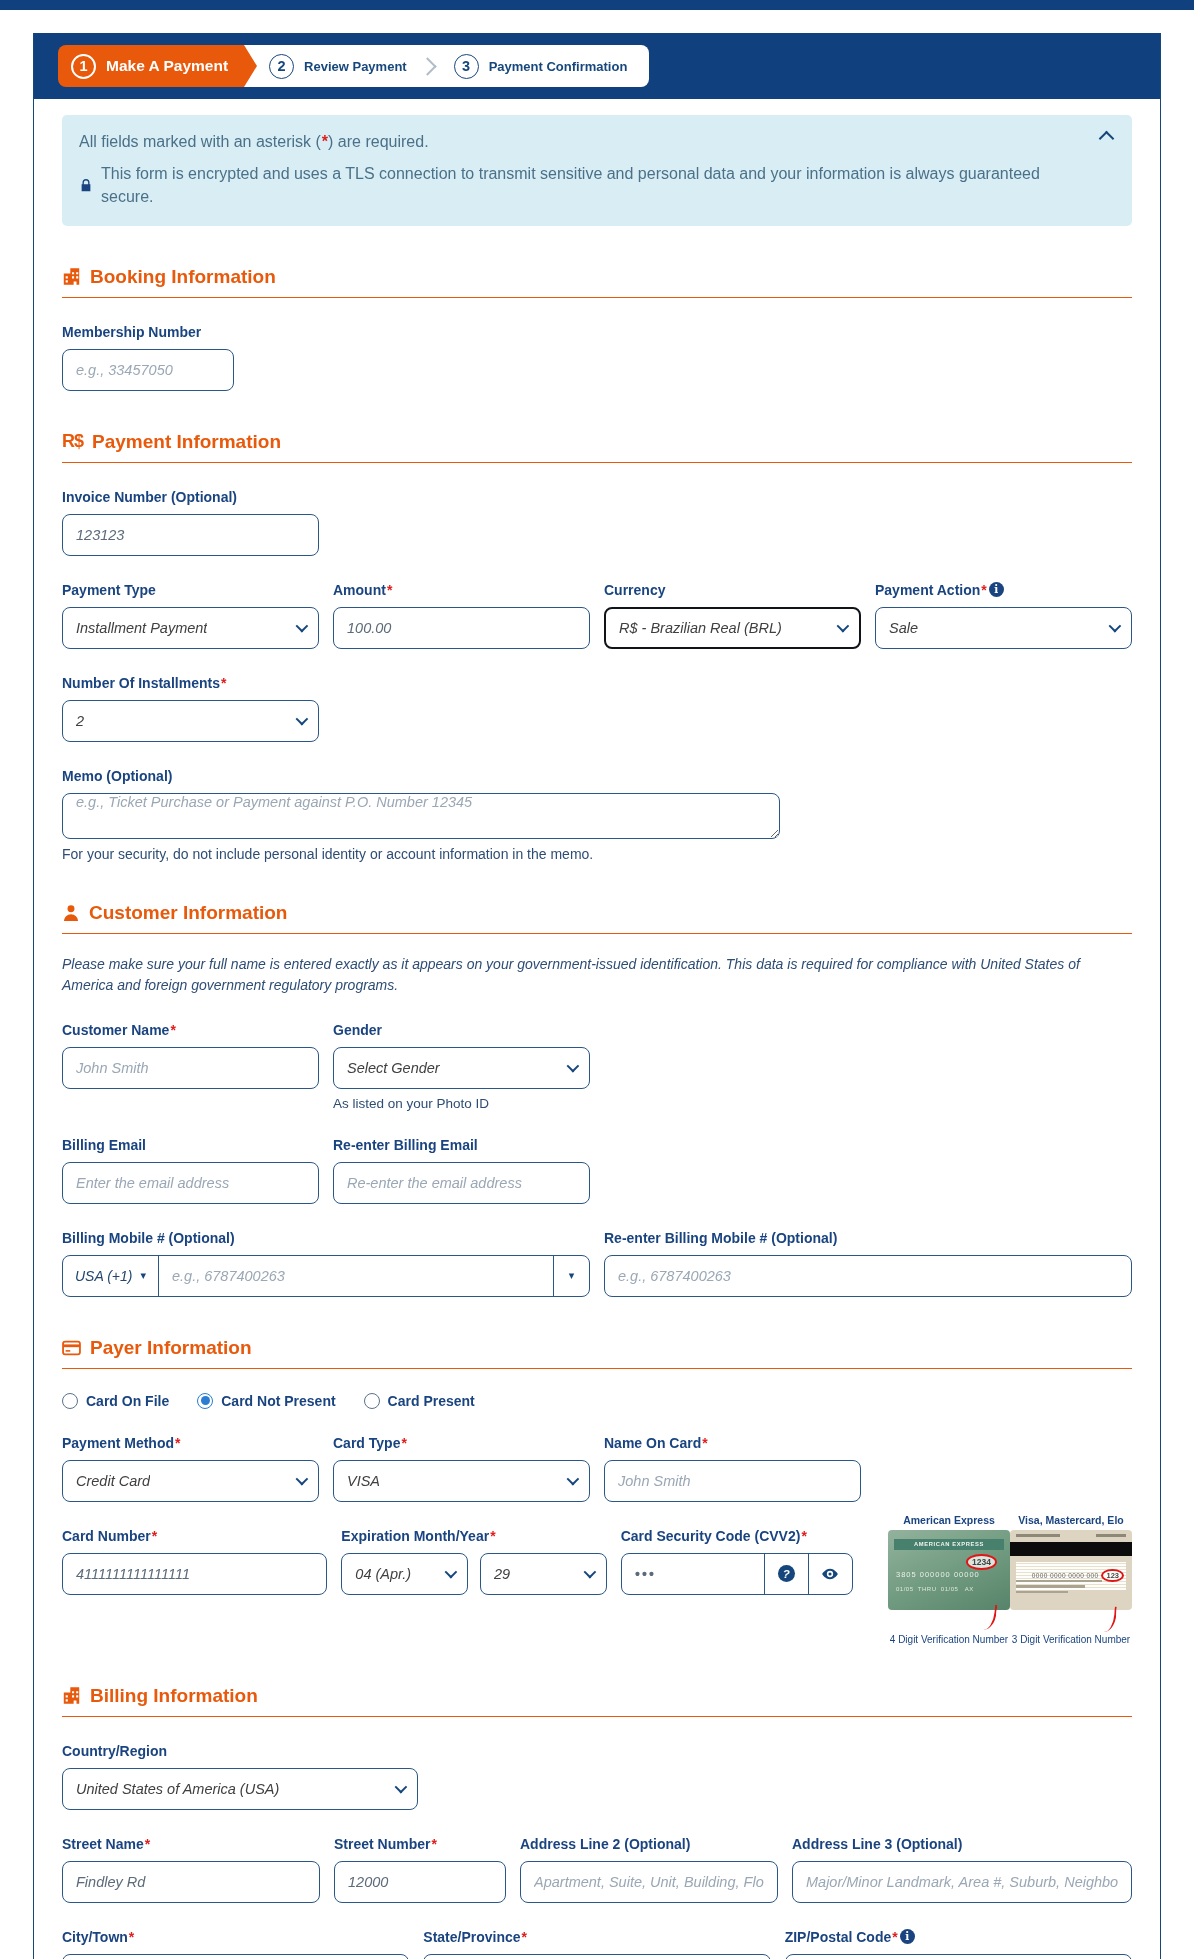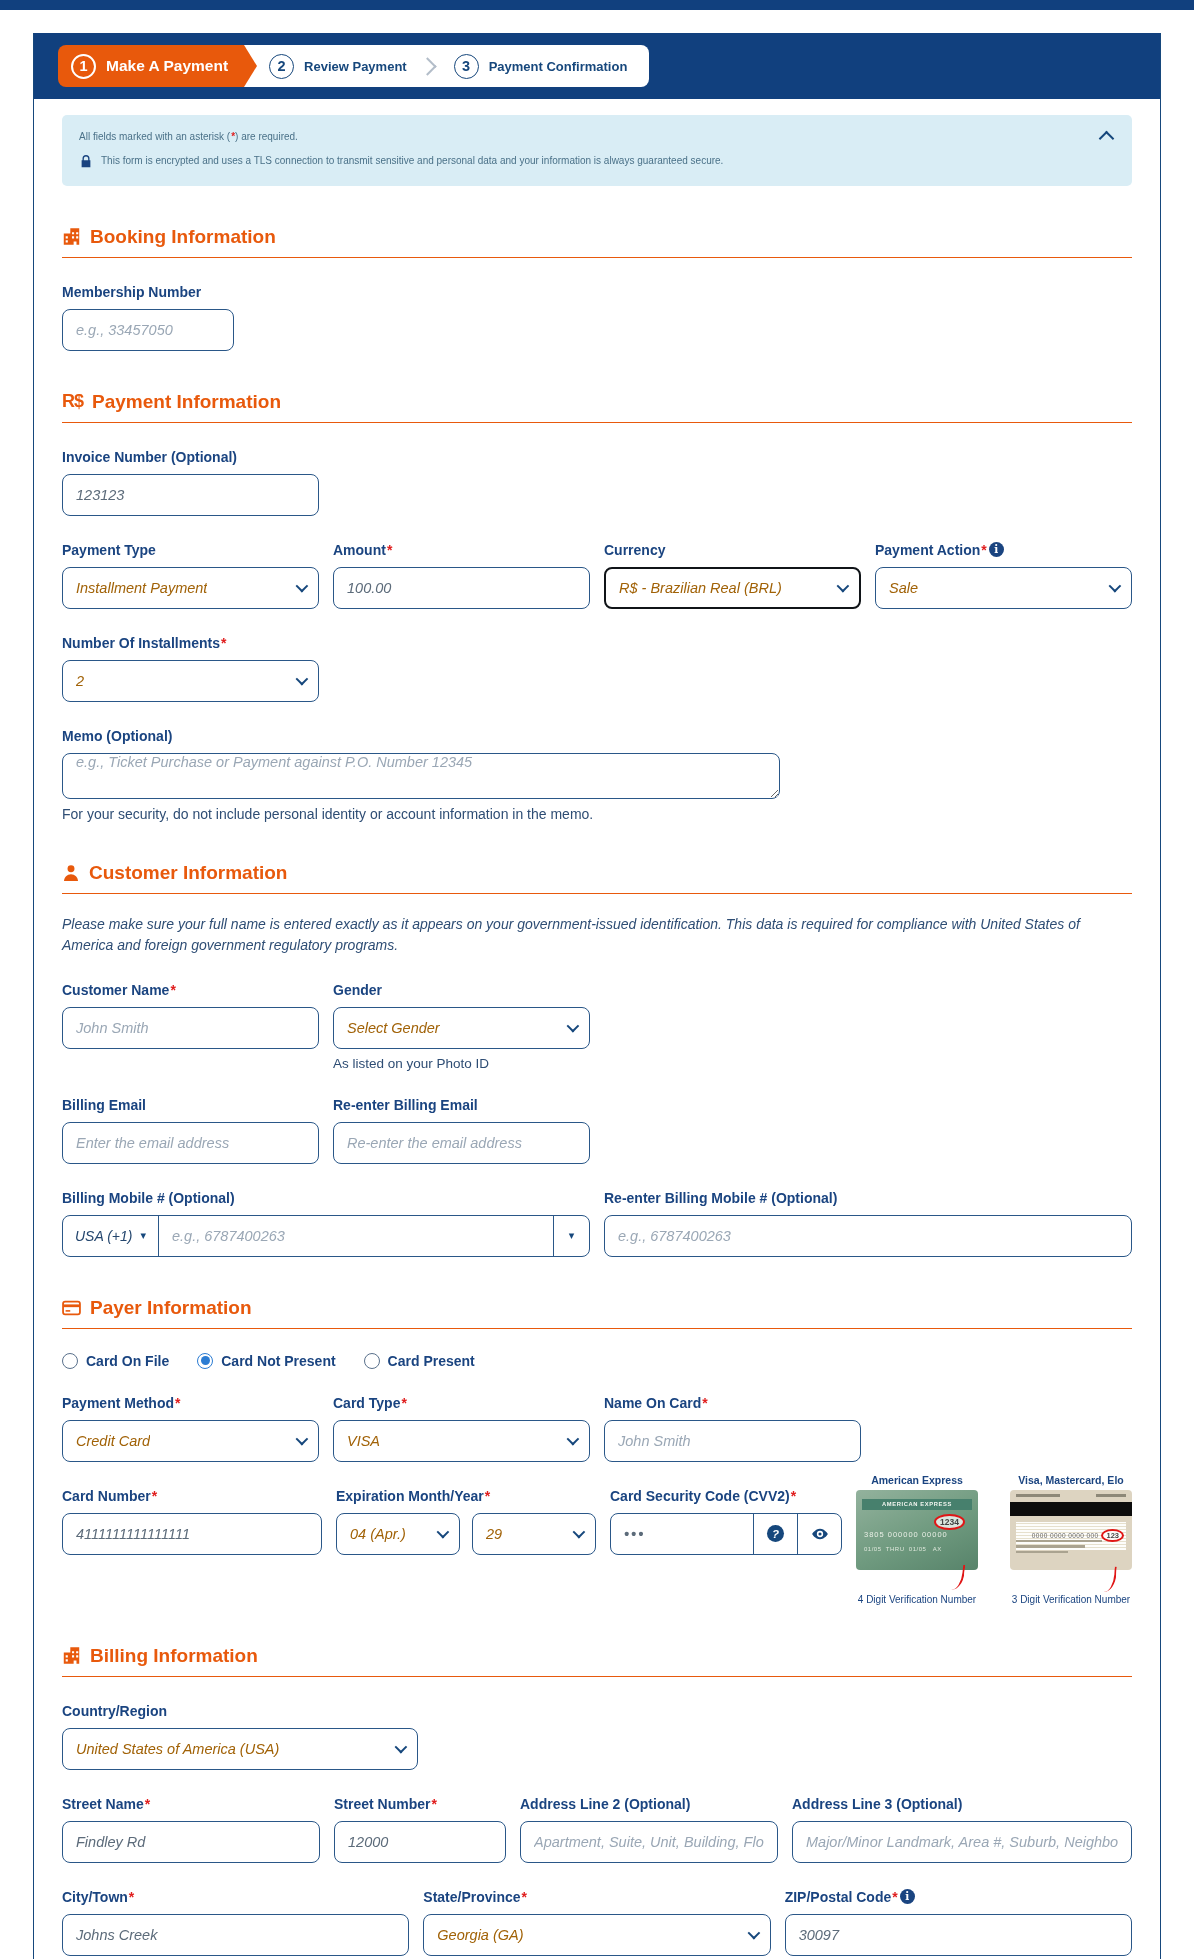--- a/index.html
+++ b/index.html
@@ -23,41 +23,41 @@
   .step1 .steplbl { color: #fff; font-size: 15.5px; font-weight: 600; white-space: nowrap; }
   .steps-white { z-index: 1; margin-left: -9px; background: #fff; height: 42px; border-radius: 8px;
                  display: flex; align-items: center; padding: 0 22px 0 34px; }
   .stepw { display: flex; align-items: center; gap: 10px; }
   .stepw .steplbl { color: #16477c; font-size: 13px; font-weight: 600; white-space: nowrap; }
   .sep-chev { width: 13px; height: 13px; border-top: 2px solid #b3bdc9; border-right: 2px solid #b3bdc9;
               transform: rotate(45deg); margin: 0 20px 0 14px; flex: 0 0 auto; }
   
   .content { padding: 16px 28px 22px 28px; }
   .banner { position: relative; background: #d9edf5; border-radius: 5px; padding: 15px 56px 17px 17px;
-            color: #4a7188; font-size: 10px; line-height: 1.45; }
+            color: #4a7188; font-size: 16px; line-height: 1.45; }
   .banner .line2 { margin-top: 9px; display: flex; align-items: center; gap: 8px; }
   .collapse { position: absolute; top: 18px; right: 20px; width: 11px; height: 11px;
               border-top: 2.6px solid #16477c; border-right: 2.6px solid #16477c; transform: rotate(-45deg); cursor: pointer; }
   .req { color: #e01e1e; font-weight: 700; margin-left: 1px; }
   
   .sec { display: flex; align-items: center; gap: 9px; margin-top: 40px; padding-bottom: 9px;
          border-bottom: 1.5px solid #e8590c; color: #e8590c; font-size: 19px; font-weight: 700; }
   .sec .icn { display: flex; align-items: center; }
   .rs-icn { font-size: 18px; font-weight: 700; letter-spacing: -1px; }
   
   .fgroup { margin-top: 26px; }
   .lab { font-size: 14px; font-weight: 700; color: #1a4480; margin-bottom: 9px; display: flex; align-items: flex-start; }
   .info-dot { width: 15px; height: 15px; border-radius: 50%; background: #1a4480; color: #fff; font-size: 10.5px;
               font-weight: 700; display: inline-flex; align-items: center; justify-content: center; margin-left: 2px;
               font-family: "DejaVu Serif", serif; }
   .control { height: 42px; border: 1.3px solid #2a5788; border-radius: 8px; background: #fff;
              display: flex; align-items: center; padding: 0 13px; font-size: 14.5px; width: 100%; font-style: italic; }
   input.control { color: #5c6b7a; outline: none; }
   input.control::placeholder, textarea::placeholder { color: #9aa7b5; opacity: 1; }
-  .select { justify-content: space-between; color: #a16207; cursor: pointer; gap: 8px; }
+  .select { justify-content: space-between; color: #404040; cursor: pointer; gap: 8px; }
   .select .val { white-space: nowrap; overflow: hidden; text-overflow: ellipsis; }
   .sel-chev { width: 9px; height: 9px; border-right: 2.3px solid #16477c; border-bottom: 2.3px solid #16477c;
               transform: rotate(45deg) translateY(-2px); flex: 0 0 auto; }
   .focused { border: 2.4px solid #101418; }
   .row4 { display: grid; grid-template-columns: repeat(4, 1fr); gap: 14px; margin-top: 26px; }
   .row3 { display: grid; grid-template-columns: repeat(3, 1fr); gap: 14px; margin-top: 26px; }
   .rowstreet { display: grid; grid-template-columns: 258px 172px 258px 1fr; gap: 14px; margin-top: 26px; }
   .rowcard { display: grid; grid-template-columns: 1fr 1fr 232px 1fr; gap: 14px; margin-top: 26px; }
   .span2 { grid-column: span 2; }
   .w172 { width: 172px; } .w356 { width: 356px; } .w718 { width: 718px; }
@@ -80,21 +80,21 @@
   .rb.on { border-color: #2b7cd3; }
   .rb.on::after { content: ""; position: absolute; inset: 2.4px; border-radius: 50%; background: #2b7cd3; }
   
   .cvvg { padding: 0; overflow: hidden; }
   .cvv-val { flex: 1; padding: 0 13px; color: #5c6b7a; font-weight: 700; letter-spacing: 2px; }
   .cvv-cell { width: 44px; height: 100%; border-left: 1.3px solid #2a5788; display: flex; align-items: center;
               justify-content: center; cursor: pointer; }
   .qdot { width: 17px; height: 17px; border-radius: 50%; background: #16477c; color: #fff; font-size: 11.5px;
           font-weight: 700; display: flex; align-items: center; justify-content: center; }
   
-  .card-demos { display: flex; gap: 32px; justify-self: end; margin-top: -14px; }
+  .card-demos { display: flex; justify-self: end; margin-top: -14px; }
   .card-demo { width: 122px; }
   .card-cap { font-size: 10.5px; font-weight: 700; color: #1a4480; text-align: center; margin-bottom: 4px; white-space: nowrap; }
   .ccimg { position: relative; width: 122px; height: 80px; border-radius: 4px; overflow: visible; }
   .amex { background: linear-gradient(155deg, #93b29d 0%, #6f9a7f 55%, #57836a 100%); }
   .amex-band { position: absolute; top: 9px; left: 6px; right: 6px; height: 11px; background: #47806d;
                color: #f2f5f0; font-size: 5.8px; font-weight: 700; letter-spacing: .6px; display: flex;
                align-items: center; justify-content: center; }
   .amex-num { position: absolute; top: 40px; left: 8px; color: #e9efe6; font-size: 7.5px; letter-spacing: 1px; }
   .amex-row2 { position: absolute; top: 56px; left: 8px; color: #dfe8dc; font-size: 6px; letter-spacing: .5px; }
   .cvv-circ { position: absolute; border: 2px solid #e01616; border-radius: 50%; background: rgba(255,255,255,.75);

